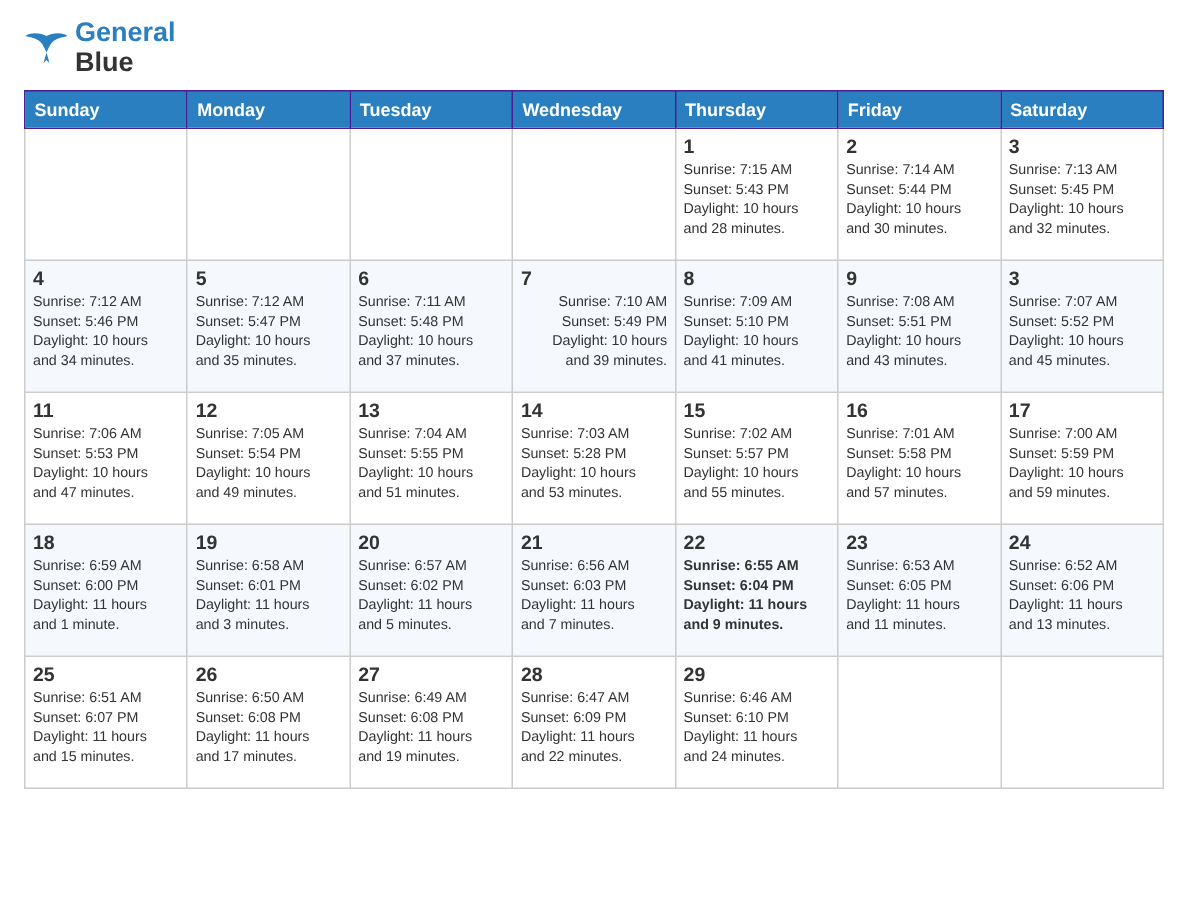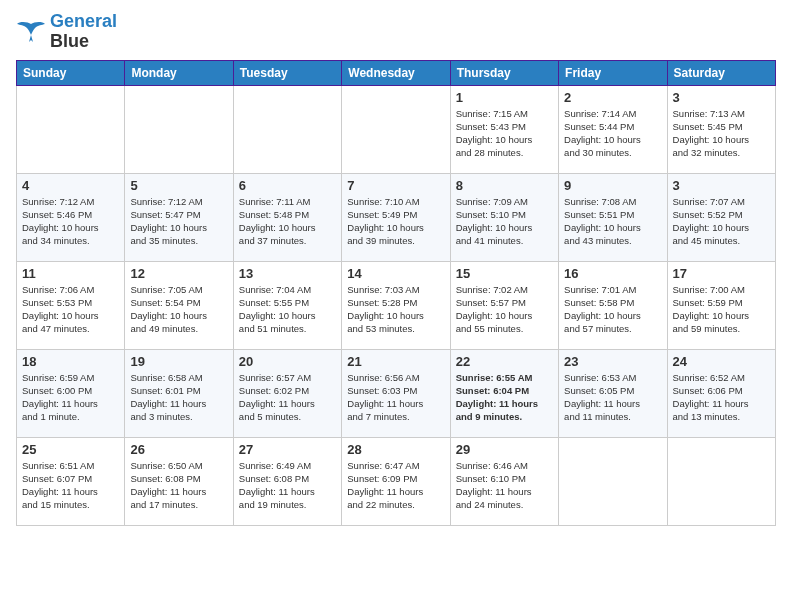--- a/index.html
+++ b/index.html
@@ -171,21 +171,21 @@
           </td>
           <td>
             <span class="day-num">6</span>
             <div class="day-info" style="white-space: pre-line;">Sunrise: 7:11 AM
 Sunset: 5:48 PM
 Daylight: 10 hours
 and 37 minutes.</div>
           </td>
           <td>
             <span class="day-num">7</span>
-            <div class="day-info" style="white-space: pre-line;">Sunrise: 7:10 AM
+            <div class="day-info" style="white-space: pre-line; text-align: right;">Sunrise: 7:10 AM
 Sunset: 5:49 PM
 Daylight: 10 hours
 and 39 minutes.</div>
           </td>
           <td>
             <span class="day-num">8</span>
             <div class="day-info" style="white-space: pre-line;">Sunrise: 7:09 AM
 Sunset: 5:10 PM
 Daylight: 10 hours
 and 41 minutes.</div>

